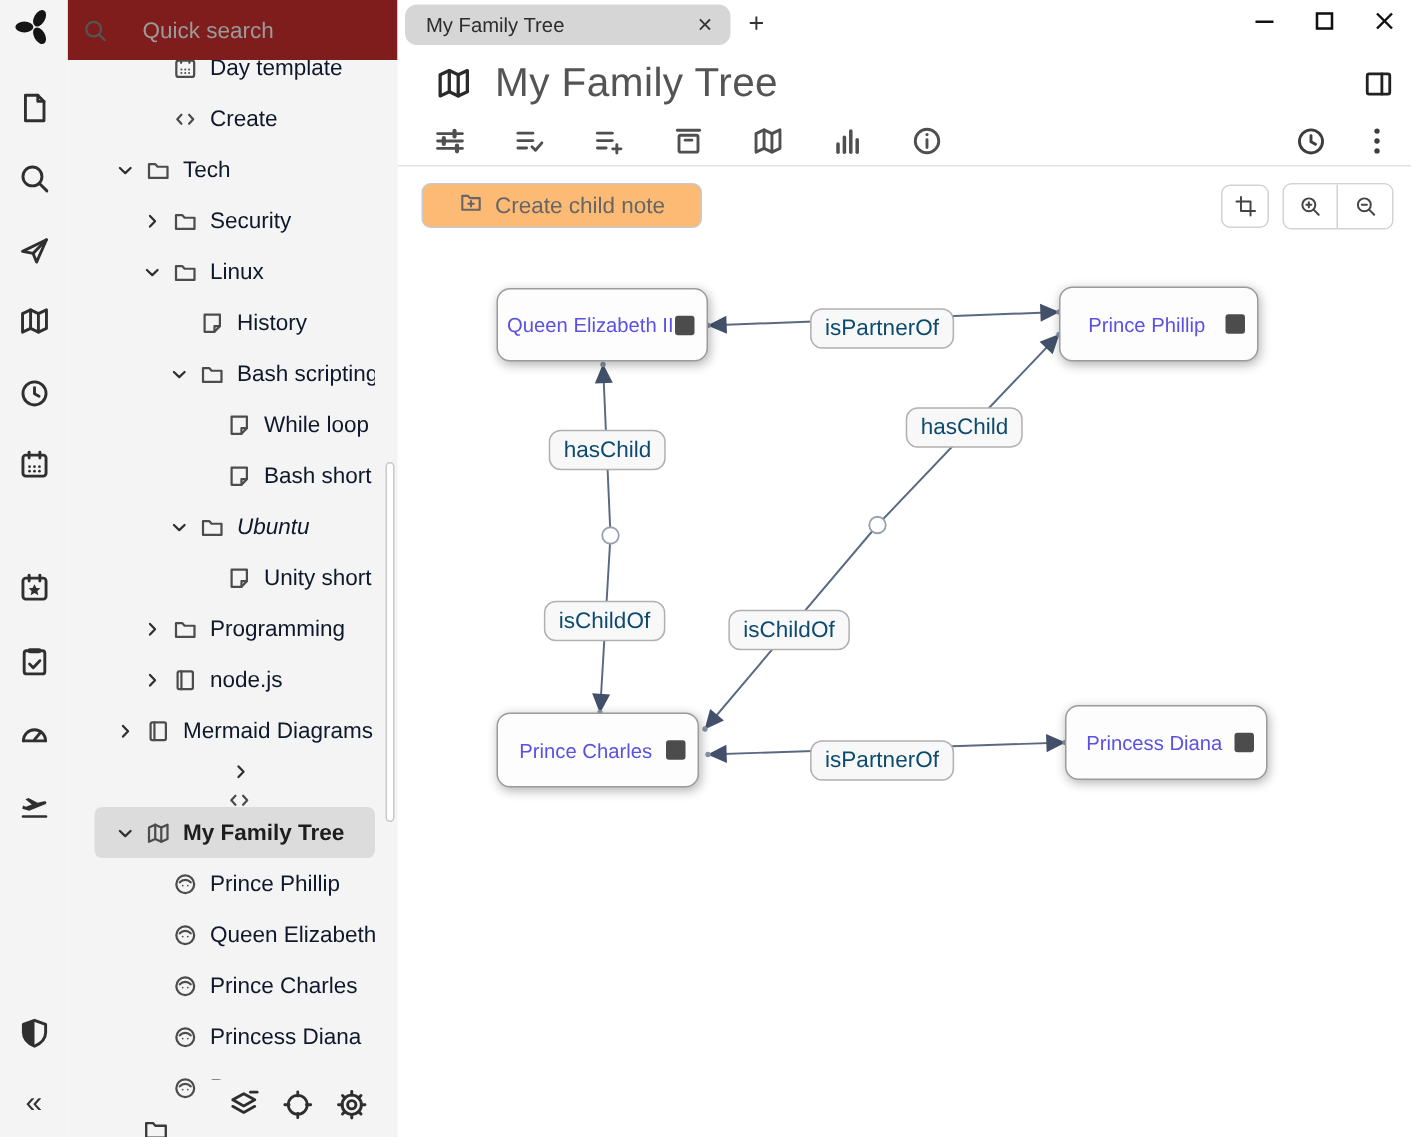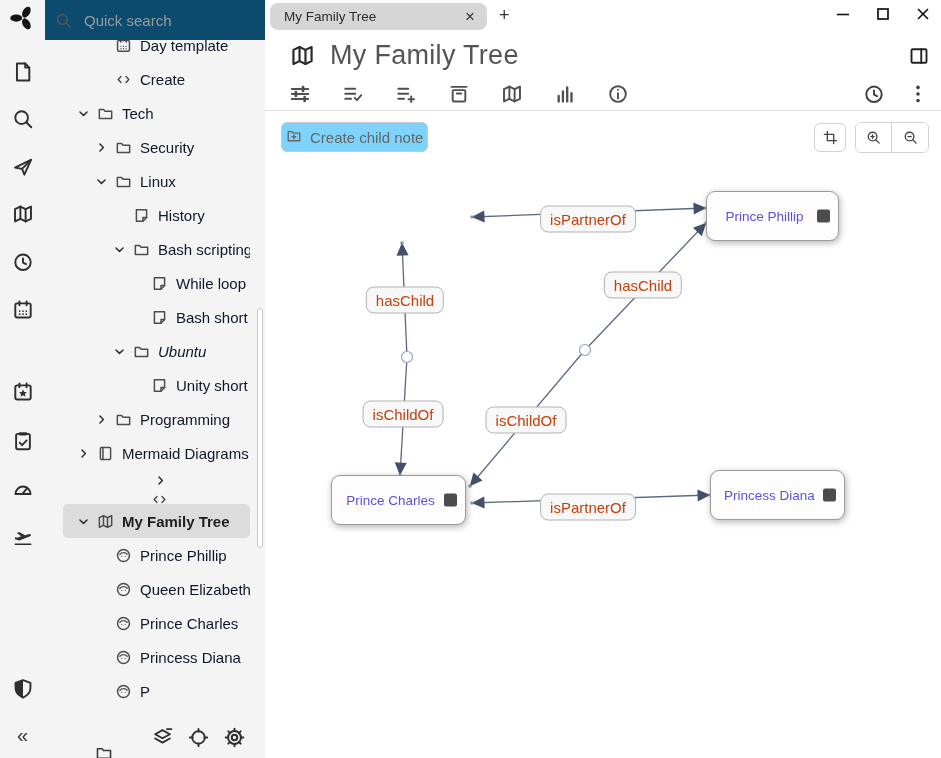--- a/index.html
+++ b/index.html
@@ -9,21 +9,21 @@
 
   
   .launcher { position:absolute; left:0; top:0; width:45px; height:758px; background:#f4f4f4; z-index:30; }
   .lch { position:absolute; left:0; width:45px; height:26px; display:flex; align-items:center; justify-content:center; color:#2f2f2f; cursor:pointer; }
   .lch svg { width:22px; height:22px; }
   .lch.logo svg { width:30px; height:30px; }
   .lch.glyph { font-size:21px; color:#333; }
 
   
   .sidebar { position:absolute; left:45px; top:0; width:220px; height:758px; background:#f4f4f4; overflow:hidden; z-index:20; }
-  .search-row { position:absolute; left:0; top:0; width:220px; height:40px; background:#0c4a6e; z-index:5; display:flex; align-items:center; padding-left:10px; gap:12px;text-align:right; }
+  .search-row { position:absolute; left:0; top:0; width:220px; height:40px; background:#7f1d1d; z-index:5; display:flex; align-items:center; padding-left:10px; gap:23px;text-align:right; }
   .search-row svg { width:17px; height:17px; color:#555; }
   .search-text { font-size:15px; color:#9b9b9b; }
   .tree { position:absolute; left:0; top:28px; width:213px; }
   .tree-row { height:34px; display:flex; align-items:center; margin:0 8px 0 18px; border-radius:5px; color:#0f172a; font-size:15px; white-space:nowrap; overflow:hidden; cursor:pointer; }
   .tree-row.selected { background:#dcdcdc; color:#1e1e1e; font-weight:bold; }
   .tr-chev { width:21px; flex:0 0 21px; display:flex; align-items:center; color:#2f2f2f; }
   .tr-chev svg { width:15px; height:15px; }
   .tr-icon { width:17px; height:17px; flex:0 0 17px; margin-right:8px; color:#4c4c4c; }
   .tr-icon svg { width:17px; height:17px; display:block; }
   .tree-scrollbar { position:absolute; right:2px; top:308px; width:6px; height:240px; background:#fff; border:1px solid #c9c9c9; border-radius:3px; z-index:6; }
@@ -51,40 +51,40 @@
   .split-btn { margin-right:12px; color:#222; cursor:pointer; }
   .split-btn svg { width:20px; height:20px; display:block; }
 
   .ribbon { height:33px; display:flex; align-items:center; padding:0 12px 0 24px; gap:31px; border-bottom:1px solid #e2e2e2; color:#4f4f4f; }
   .ribbon .rb { width:22px; height:22px; cursor:pointer; }
   .ribbon .rb svg { width:22px; height:22px; display:block; }
   .ribbon .spacer { flex:1; }
   .ribbon .right { display:flex; gap:22px; color:#3d3d3d; }
 
   .map-toolbar { height:52px; display:flex; align-items:center; padding:0 12px 0 16px; }
-  .btn-create { display:flex; align-items:center; gap:8px; height:30px; padding:0 4px; border:1px solid #c9c9c9; border-radius:6px; background:#7dd3fc; color:#666; font-size:15px; cursor:pointer; }
+  .btn-create { display:flex; align-items:center; gap:8px; height:30px; padding:0 24px; border:1px solid #c9c9c9; border-radius:6px; background:#fdba74; color:#666; font-size:15px; cursor:pointer; }
   .btn-create svg { width:16px; height:16px; }
   .mt-spacer { flex:1; }
   .sq-btn { width:32px; height:29px; border:1px solid #d2d2d2; border-radius:6px; background:#fff; display:flex; align-items:center; justify-content:center; color:#444; cursor:pointer; }
   .sq-btn svg { width:15px; height:15px; }
   .zoom-group { display:flex; margin-left:9px; border:1px solid #d2d2d2; border-radius:6px; overflow:hidden; }
   .zoom-group .sq-btn { border:none; border-radius:0; width:36px; }
   .zoom-group .sq-btn:first-child { border-right:1px solid #d2d2d2; }
 
   
   .map { position:relative; width:676px; height:596px; background:#fff; overflow:hidden; }
   #edges-svg { position:absolute; left:0; top:0; width:676px; height:596px; }
   .map-node { position:absolute; background:#fdfdfd; border:1px solid #9b9b9b; border-radius:9px;
     box-shadow:1px 2px 7px rgba(0,0,0,.3); display:flex; align-items:center; justify-content:center;
     padding:0 26px 0 10px; cursor:pointer; z-index:3; }
   .map-node .nlabel { font-size:13.5px; color:#5b51e1; white-space:nowrap; }
   .map-node .handle { position:absolute; right:8px; top:50%; transform:translateY(-50%);
     width:13px; height:13px; background:#4c4c4c; border-radius:2px; cursor:grab; }
   .edge-label { position:absolute; transform:translate(-50%,-50%); background:#f8f8f8;
-    border:1px solid #b0b0b0; border-radius:8px; padding:4px 9px; font-size:15px; color:#c2410c;
+    border:1px solid #b0b0b0; border-radius:8px; padding:4px 9px; font-size:15px; color:#0c4a6e;
     white-space:nowrap; z-index:2; cursor:pointer; }
 </style>
 </head>
 <body>
 
 <div class="app">
 
   <div class="launcher" id="launcher">
       <div class="lch logo" style="top: 5px;">
         <svg viewBox="0 0 24 24">
@@ -323,20 +323,34 @@
             <svg viewBox="0 0 16 16" fill="none" stroke="currentColor" stroke-width="1.6" stroke-linecap="round" stroke-linejoin="round">
               <polyline points="6.4,4.2 10,8 6.4,11.8"></polyline>
             </svg>
           </span>
           <span class="tr-icon">
             <svg viewBox="0 0 16 16" fill="none" stroke="currentColor" stroke-width="1.4" stroke-linecap="round" stroke-linejoin="round">
               <path d="M2.2 12.8 V4.2 h4 l1.4 1.6 h6.2 v7 z"></path>
             </svg>
           </span>
           <span>Programming</span>
+        </div>
+        <div class="tree-row" style="padding-left: 31px;">
+          <span class="tr-chev">
+            <svg viewBox="0 0 16 16" fill="none" stroke="currentColor" stroke-width="1.6" stroke-linecap="round" stroke-linejoin="round">
+              <polyline points="6.4,4.2 10,8 6.4,11.8"></polyline>
+            </svg>
+          </span>
+          <span class="tr-icon">
+            <svg viewBox="0 0 16 16" fill="none" stroke="currentColor" stroke-width="1.4" stroke-linecap="round" stroke-linejoin="round">
+              <rect x="3.2" y="2.4" width="9.6" height="11.2" rx="1"></rect>
+              <line x1="5.6" y1="2.4" x2="5.6" y2="13.6"></line>
+            </svg>
+          </span>
+          <span>node.js</span>
         </div>
         <div class="tree-row" style="padding-left: 13px;">
           <span class="tr-chev">
             <svg viewBox="0 0 16 16" fill="none" stroke="currentColor" stroke-width="1.6" stroke-linecap="round" stroke-linejoin="round">
               <polyline points="6.4,4.2 10,8 6.4,11.8"></polyline>
             </svg>
           </span>
           <span class="tr-icon">
             <svg viewBox="0 0 16 16" fill="none" stroke="currentColor" stroke-width="1.4" stroke-linecap="round" stroke-linejoin="round">
               <rect x="3.2" y="2.4" width="9.6" height="11.2" rx="1"></rect>
@@ -646,20 +660,24 @@
           <polyline points="207,340 445,332" fill="none" stroke="#5a6982" stroke-width="1.3" marker-start="url(#arr)" marker-end="url(#arr)"></polyline>
           <circle cx="207" cy="340" r="1.8" fill="#8a94a6"></circle>
           <circle cx="445" cy="332" r="1.8" fill="#8a94a6"></circle>
         </svg>
     <div class="edge-label" style="left: 323px; top: 56px;">isPartnerOf</div>
         <div class="edge-label" style="left: 140px; top: 137px;">hasChild</div>
         <div class="edge-label" style="left: 138px; top: 251px;">isChildOf</div>
         <div class="edge-label" style="left: 378px; top: 122px;">hasChild</div>
         <div class="edge-label" style="left: 261px; top: 257px;">isChildOf</div>
         <div class="edge-label" style="left: 323px; top: 344px;">isPartnerOf</div>
+        <div class="map-node" style="left: 66px; top: 29px; width: 141px; height: 49px;">
+          <span class="nlabel">Queen Elizabeth II</span>
+          <span class="handle"></span>
+        </div>
         <div class="map-node" style="left: 441px; top: 28px; width: 133px; height: 50px;">
           <span class="nlabel">Prince Phillip</span>
           <span class="handle"></span>
         </div>
         <div class="map-node" style="left: 66px; top: 312px; width: 135px; height: 50px;">
           <span class="nlabel">Prince Charles</span>
           <span class="handle"></span>
         </div>
         <div class="map-node" style="left: 445px; top: 307px; width: 135px; height: 50px;">
           <span class="nlabel">Princess Diana</span>

